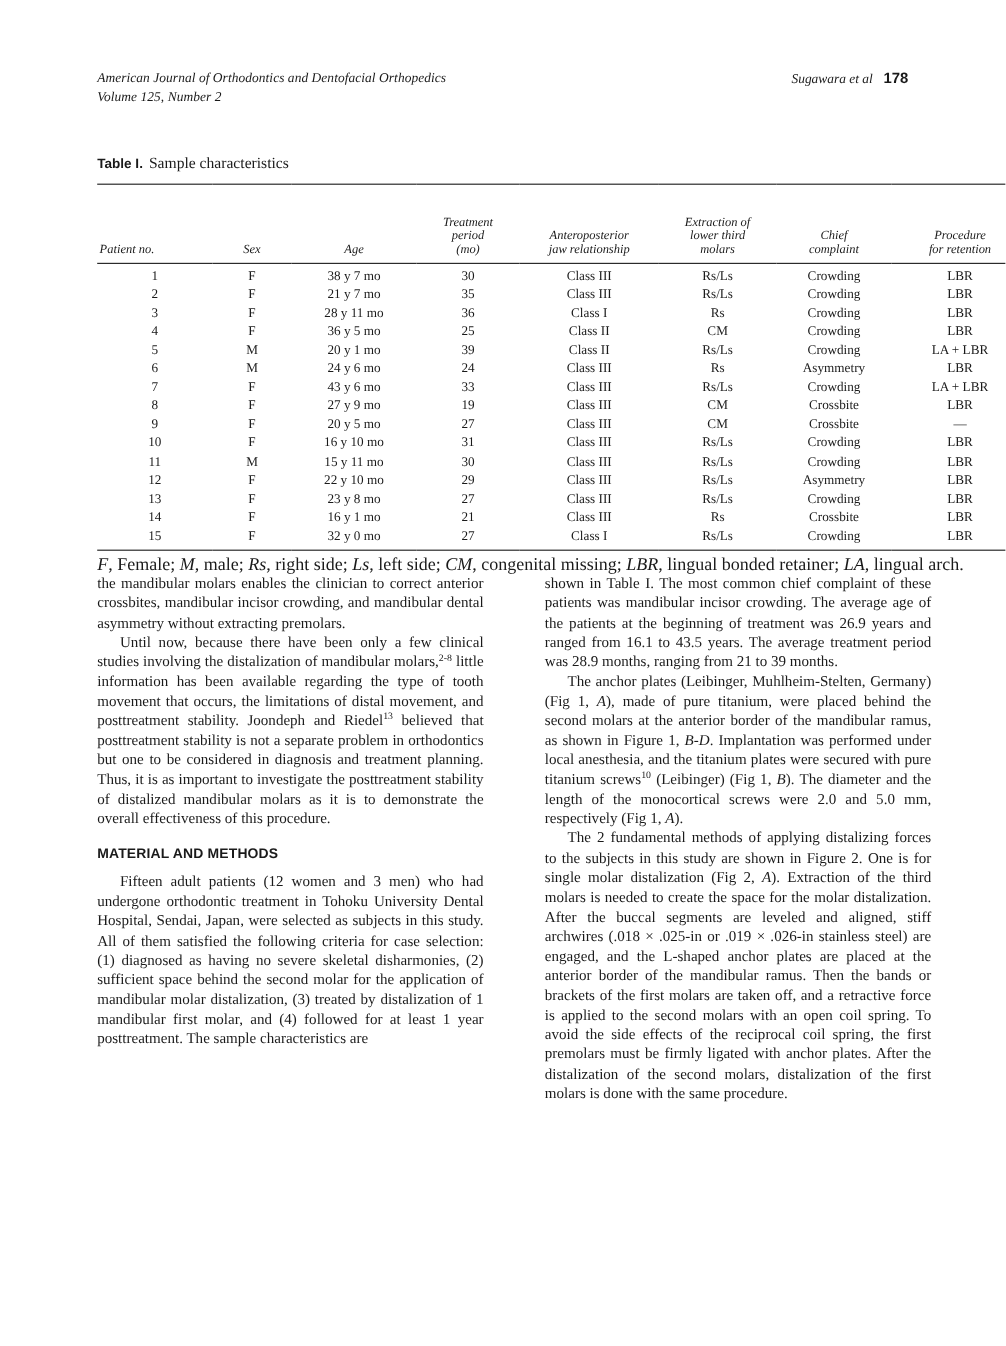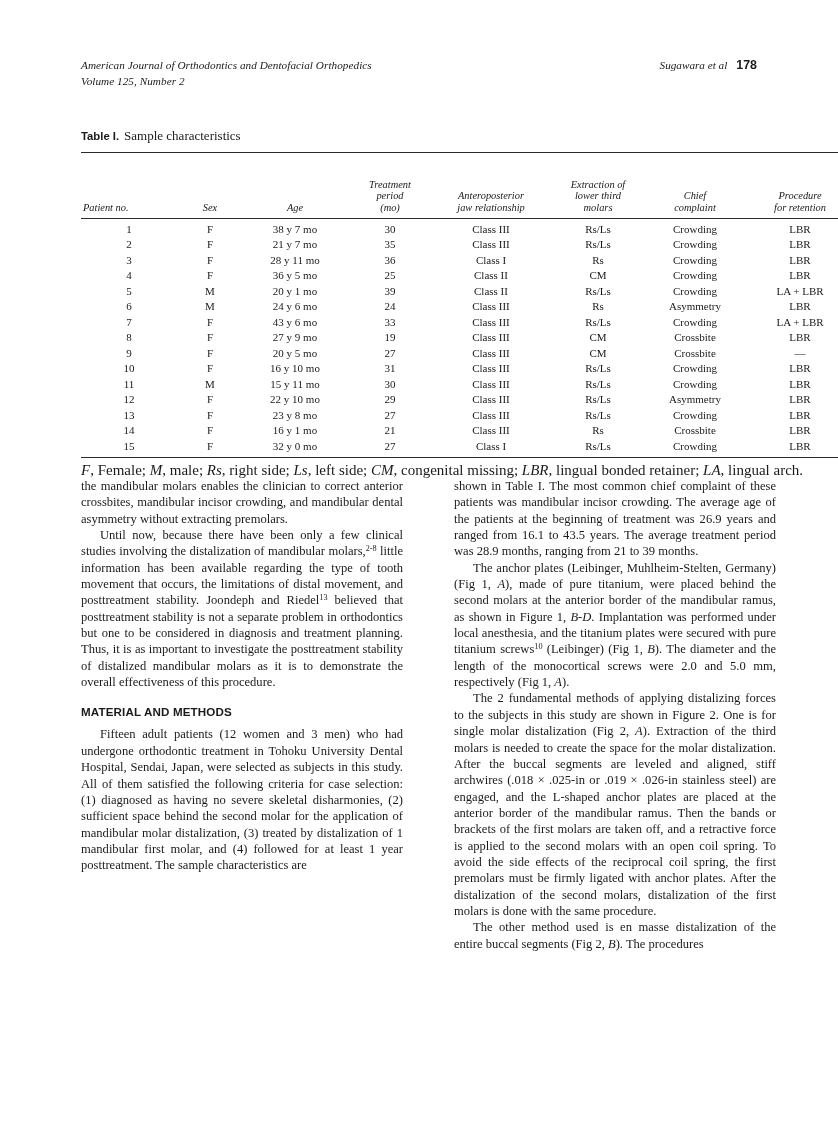--- a/index.html
+++ b/index.html
@@ -409,18 +409,17 @@
       <p class="noindent">the mandibular molars enables the clinician to correct anterior crossbites, mandibular incisor crowding, and mandibular dental asymmetry without extracting premolars.</p>
       <p class="indent"><span>Until now, because there have been only a few clinical studies involving the distalization of mandibular molars,</span><sup>2-8</sup><span> little information has been available regarding the type of tooth movement that occurs, the limitations of distal movement, and posttreatment stability. Joondeph and Riedel</span><sup>13</sup><span> believed that posttreatment stability is not a separate problem in orthodontics but one to be considered in diagnosis and treatment planning. Thus, it is as important to investigate the posttreatment stability of distalized mandibular molars as it is to demonstrate the overall effectiveness of this procedure.</span></p>
       <h2>MATERIAL AND METHODS</h2>
       <p class="indent">Fifteen adult patients (12 women and 3 men) who had undergone orthodontic treatment in Tohoku University Dental Hospital, Sendai, Japan, were selected as subjects in this study. All of them satisfied the following criteria for case selection: (1) diagnosed as having no severe skeletal disharmonies, (2) sufficient space behind the second molar for the application of mandibular molar distalization, (3) treated by distalization of 1 mandibular first molar, and (4) followed for at least 1 year posttreatment. The sample characteristics are</p>
     </div>
 
     <div class="col right">
       <p class="noindent">shown in Table I. The most common chief complaint of these patients was mandibular incisor crowding. The average age of the patients at the beginning of treatment was 26.9 years and ranged from 16.1 to 43.5 years. The average treatment period was 28.9 months, ranging from 21 to 39 months.</p>
       <p class="indent"><span>The anchor plates (Leibinger, Muhlheim-Stelten, Germany) (Fig 1, </span><span class="it">A</span><span>), made of pure titanium, were placed behind the second molars at the anterior border of the mandibular ramus, as shown in Figure 1, </span><span class="it">B-D</span><span>. Implantation was performed under local anesthesia, and the titanium plates were secured with pure titanium screws</span><sup>10</sup><span> (Leibinger) (Fig 1, </span><span class="it">B</span><span>). The diameter and the length of the monocortical screws were 2.0 and 5.0 mm, respectively (Fig 1, </span><span class="it">A</span><span>).</span></p>
       <p class="indent"><span>The 2 fundamental methods of applying distalizing forces to the subjects in this study are shown in Figure 2. One is for single molar distalization (Fig 2, </span><span class="it">A</span><span>). Extraction of the third molars is needed to create the space for the molar distalization. After the buccal segments are leveled and aligned, stiff archwires (.018 × .025-in or .019 × .026-in stainless steel) are engaged, and the L-shaped anchor plates are placed at the anterior border of the mandibular ramus. Then the bands or brackets of the first molars are taken off, and a retractive force is applied to the second molars with an open coil spring. To avoid the side effects of the reciprocal coil spring, the first premolars must be firmly ligated with anchor plates. After the distalization of the second molars, distalization of the first molars is done with the same procedure.</span></p>
-      <p class="indent"><span>The other method used is en masse distalization of the entire buccal segments (Fig 2, </span><span class="it">B</span><span>). The procedures</span></p>
     </div>
 
   </div>
 
 </div>
 
 </body></html>

